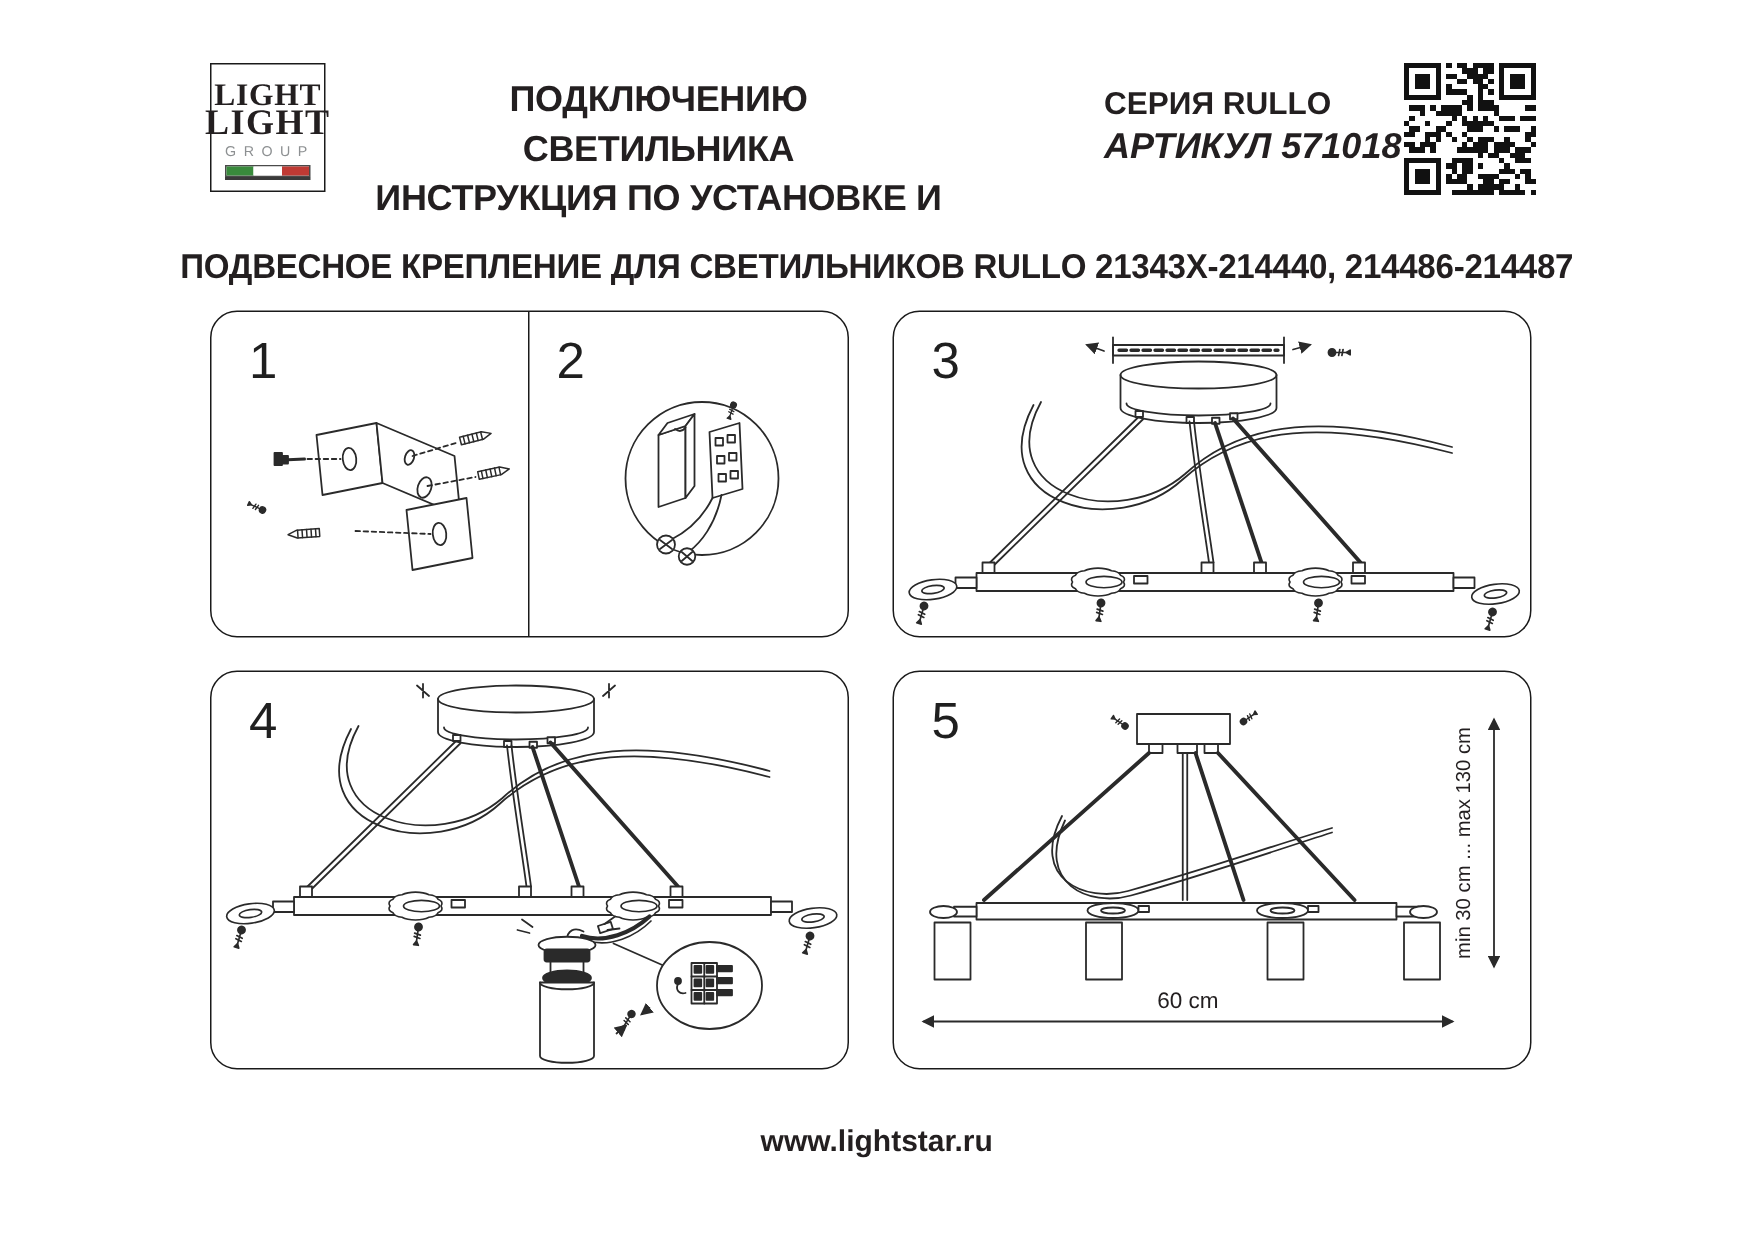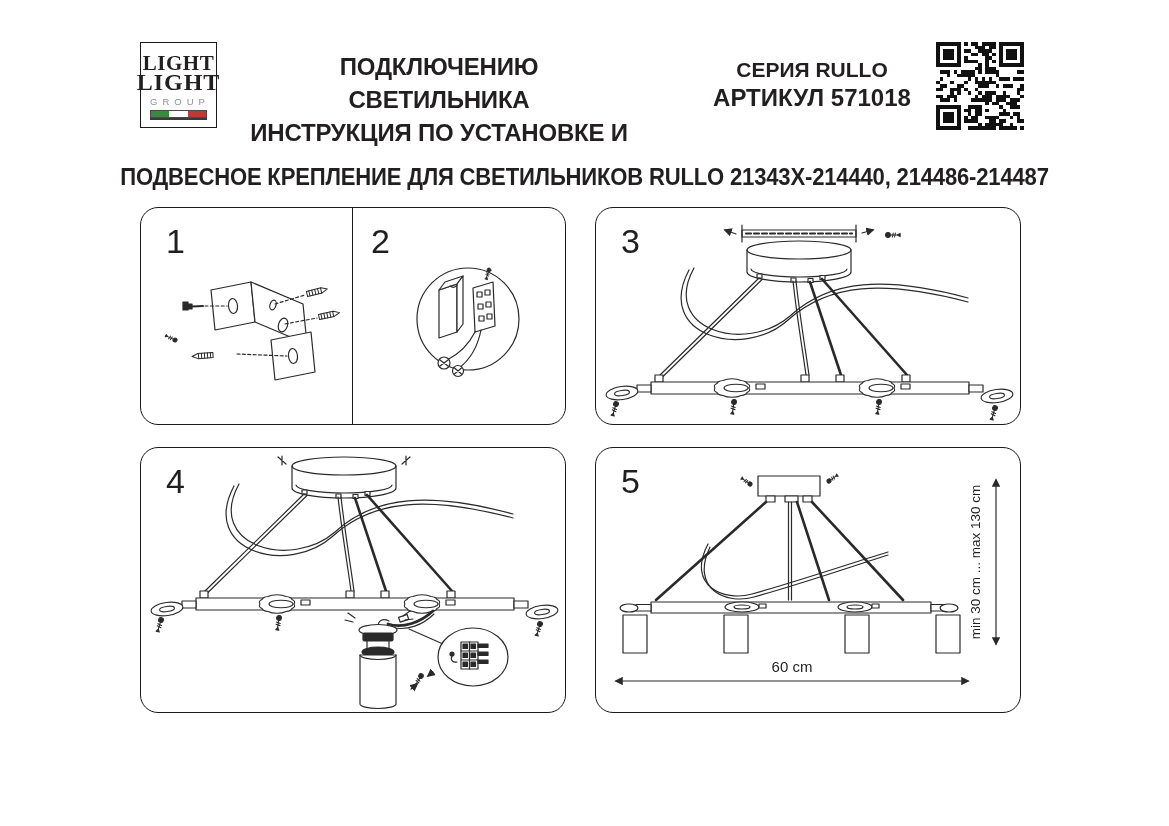--- a/index.html
+++ b/index.html
@@ -15,23 +15,23 @@
   .logo-word2 { font-family:"Liberation Serif", serif; font-weight:700; font-size:24px; line-height:21px; letter-spacing:1px; }
   .logo-group { font-size:9.5px; letter-spacing:5px; text-indent:3px; color:var(--group-gray,#8d9092); margin-top:3px; font-weight:400; }
   .flag { width:57px; height:8px; display:flex; margin-top:3px; border:1px solid #4a4a4a; box-shadow:0 2px 0 0 #3a3a3a; }
   .flag div { flex:1; }
   .flag .g { background:var(--flag-green,#398a3c); }
   .flag .w { background:var(--flag-white,#ffffff); }
   .flag .r { background:var(--flag-red,#bf3a34); }
 
   
   .title { left:250px; top:50px; width:378px; text-align:center; font-weight:700; font-size:24px; line-height:33px; letter-spacing:-.2px; }
-  .series { left:700px; top:56px; width:224px; text-align:center; font-weight:700; }
+  .series { left:736px; top:56px; width:224px; text-align:left; font-weight:700; }
   .series-line1 { font-size:21px; line-height:27px; }
-  .series-line2 { font-size:24px; line-height:29px; }
+  .series-line2 { font-size:24px; line-height:29px;font-style:italic; }
   .qr { left:936px; top:42px; width:88px; height:88px; }
 
   .subtitle { left:0; top:164px; width:1169px; text-align:center; font-weight:700; font-size:23px; letter-spacing:-.2px; transform:scaleX(.96); }
 
   
   .panel { position:absolute; border:1.6px solid #1a1a1a; border-radius:18px; background:#fff; }
   .p12 { left:140px; top:207px; width:426px; height:218px; }
   .p3  { left:595px; top:207px; width:426px; height:218px; }
   .p4  { left:140px; top:447px; width:426px; height:266px; }
   .p5  { left:595px; top:447px; width:426px; height:266px; }
@@ -662,13 +662,14 @@
           <text x="196" y="224" text-anchor="middle" class="dim">60 cm</text>
         </g>
         <g>
           <line x1="400" y1="32" x2="400" y2="196" marker-start="url(#arr)" marker-end="url(#arr)"></line>
           <text transform="translate(384,114) rotate(-90)" text-anchor="middle" class="dimv">min 30 cm ... max 130 cm</text>
         </g>
       </g>
     </svg>
   </div>
 
+  <div class="abs footer">www.lightstar.ru</div>
 </div>
 
 </body></html>

